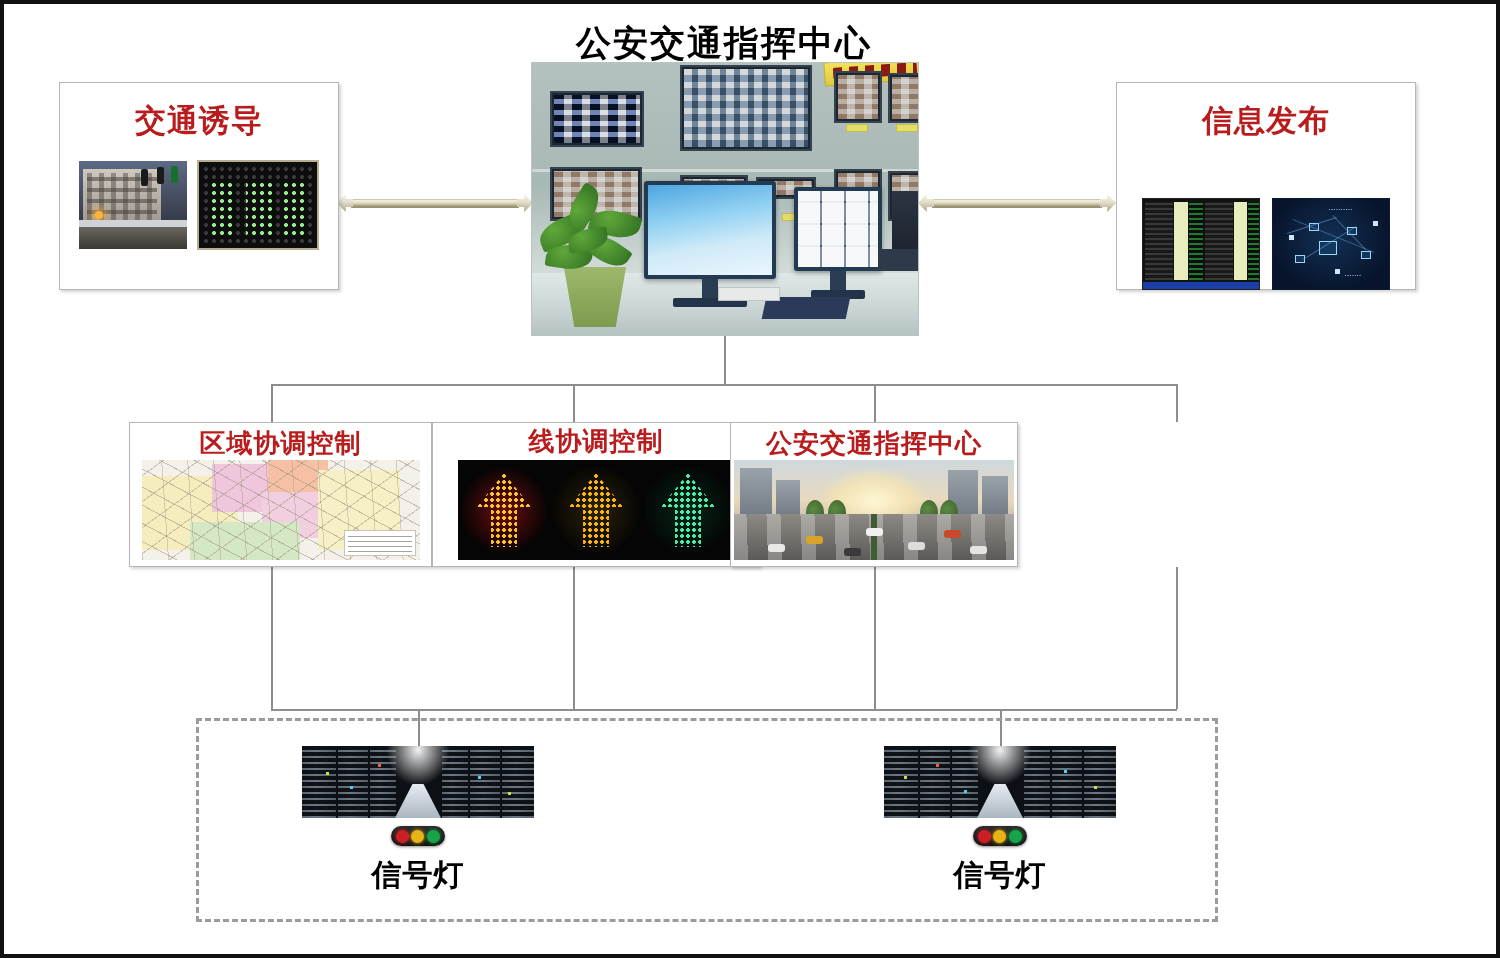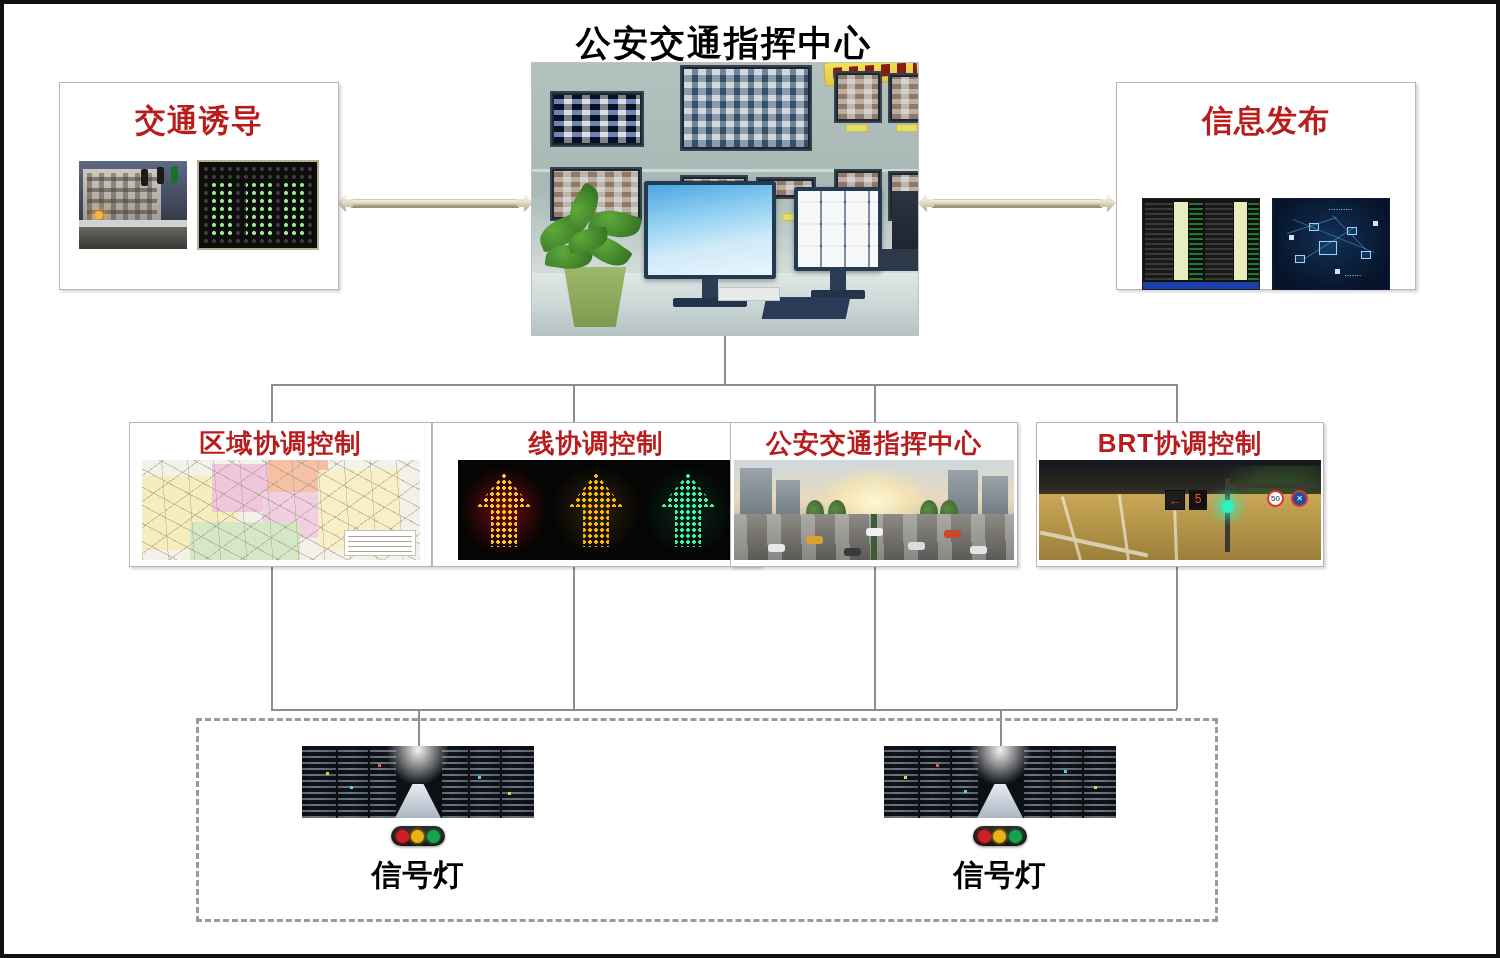--- a/index.html
+++ b/index.html
@@ -198,21 +198,21 @@
   .net-photo .line { position:absolute; height:1px; background:rgba(120,190,245,.5); transform-origin:0 0; }
   .net-photo .node { position:absolute; width:10px; height:8px; border:1px solid #9fd6f7; background:rgba(20,60,100,.8); }
   .net-photo .dot { position:absolute; width:5px; height:5px; background:#cbe8fb; }
   .net-photo .micro { position:absolute; font-size:4px; color:#8fc6ec; letter-spacing:1px; }
 
   
   .ctrl { height: 145px; top: 418px; }
   .ctrl .card-title { font-size: 26px; margin-top: 7px; }
   .ctrl .thumb { margin-top: 4px; }
   #ctrl-1 { left: 125px;  width: 303px; }
-  #ctrl-2 { left: 428px;  width: 328px; }
+  #ctrl-2 { left: 428px;  width: 328px; font-family: Liberation Mono, monospace; }
   #ctrl-3 { left: 726px;  width: 288px; }
   #ctrl-4 { left: 1032px; width: 288px; }
 
   .map-thumb { width: 278px; height: 100px; position:relative; overflow:hidden; background:#f4f1ea; }
   .map-thumb .reg { position:absolute; }
   .map-thumb .roads {
     position:absolute; inset:0;
     background:
       repeating-linear-gradient(28deg, rgba(150,140,120,.5) 0 1px, transparent 1px 16px),
       repeating-linear-gradient(-36deg, rgba(150,140,120,.45) 0 1px, transparent 1px 21px),
@@ -518,38 +518,20 @@
       <div class="car" style="left:34px;  bottom:8px;  background:#e8e8e8;"></div>
       <div class="car" style="left:72px;  bottom:16px; background:#d9a22a;"></div>
       <div class="car" style="left:110px; bottom:4px;  background:#3a3a3a;"></div>
       <div class="car" style="left:132px; bottom:24px; background:#f0f0f0;"></div>
       <div class="car" style="left:174px; bottom:10px; background:#dcdcdc;"></div>
       <div class="car" style="left:210px; bottom:22px; background:#c84a2a;"></div>
       <div class="car" style="left:236px; bottom:6px;  background:#e4e4e4;"></div>
     </div>
   </div>
 
-  <div class="card ctrl" id="ctrl-4">
-    <div class="card-title">BRT协调控制</div>
-    <div class="thumb night-thumb">
-      <div class="trees"></div>
-      <div class="nrd"></div>
-      <div class="nlane" style="left:40px;  transform:rotate(-16deg);"></div>
-      <div class="nlane" style="left:88px;  transform:rotate(-8deg);"></div>
-      <div class="nlane" style="left:136px; transform:rotate(-2deg);"></div>
-      <div class="pole" style="left:186px; top:18px; width:5px; height:74px;"></div>
-      <div class="pole" style="left:186px; top:24px; width:92px; height:4px;"></div>
-      <div class="red-box" style="left:126px; top:30px;"></div>
-      <div class="cnt" style="left:150px; top:30px;">5</div>
-      <div class="grn-l" style="left:182px; top:40px;"></div>
-      <div class="sign" style="left:228px; top:30px;">50</div>
-      <div class="sign blue" style="left:252px; top:30px;">✕</div>
-      <div style="position:absolute; left:0; bottom:14px; width:110px; height:4px; background:#d8cfae; transform:rotate(12deg);"></div>
-    </div>
-  </div>
 
   <div class="leaf-node" style="left:298px; top:742px;">
     <div class="server-photo">
       <div class="rack" style="left:0;    width:34px;"></div>
       <div class="rack" style="left:36px; width:30px;"></div>
       <div class="rack" style="left:68px; width:26px;"></div>
       <div class="rack" style="left:140px; width:26px;"></div>
       <div class="rack" style="left:168px; width:30px;"></div>
       <div class="rack" style="left:200px; width:32px;"></div>
       <div class="glow"></div>

